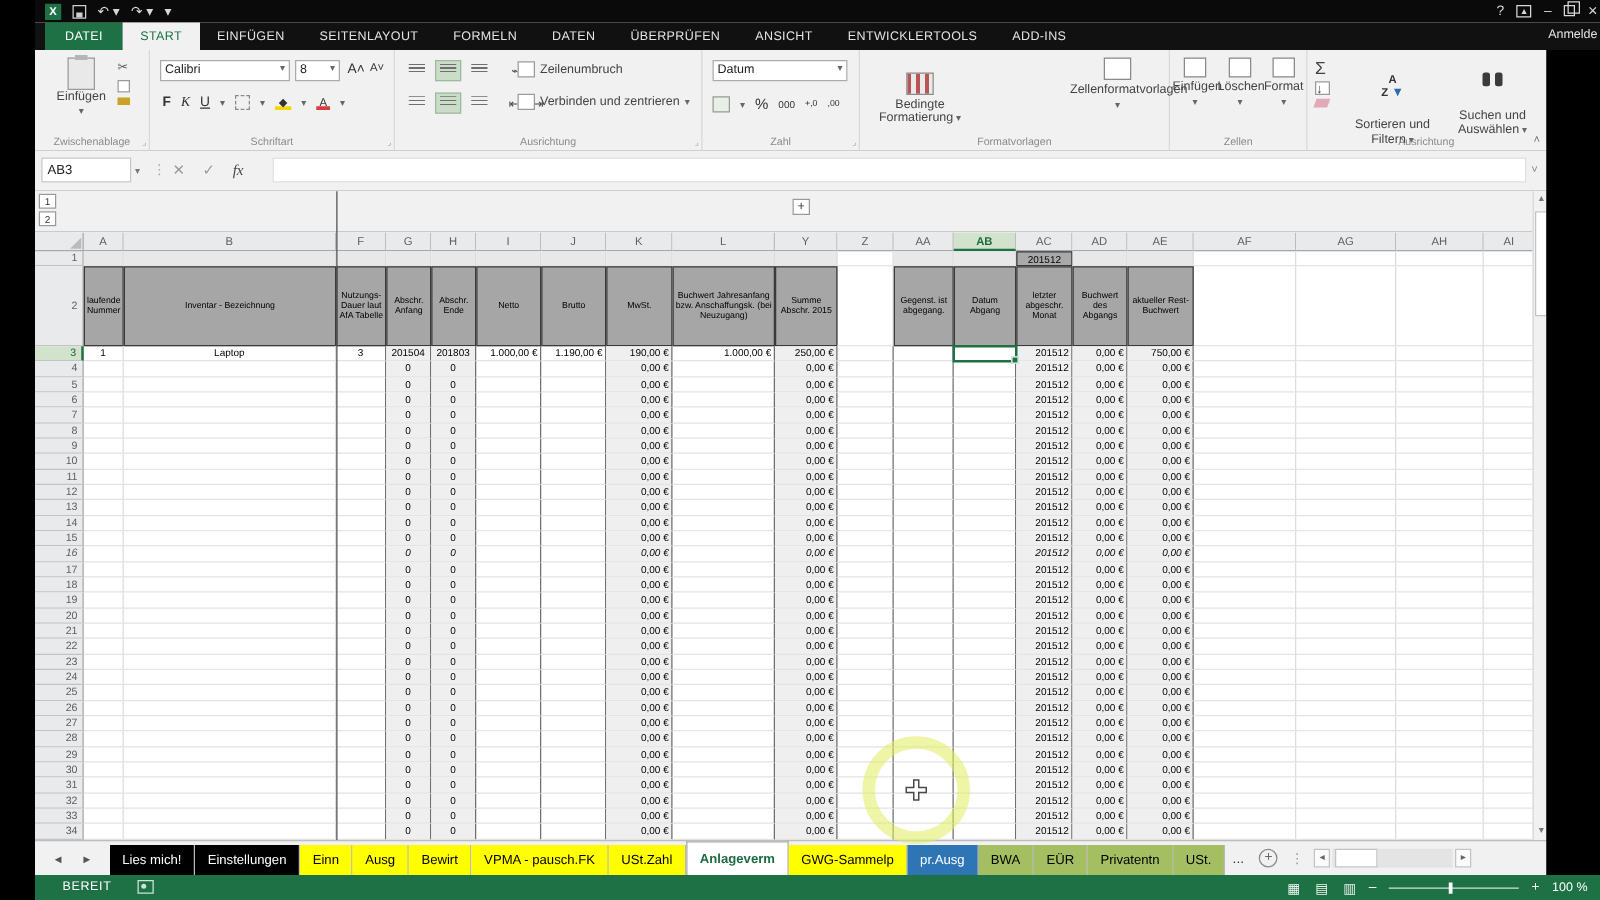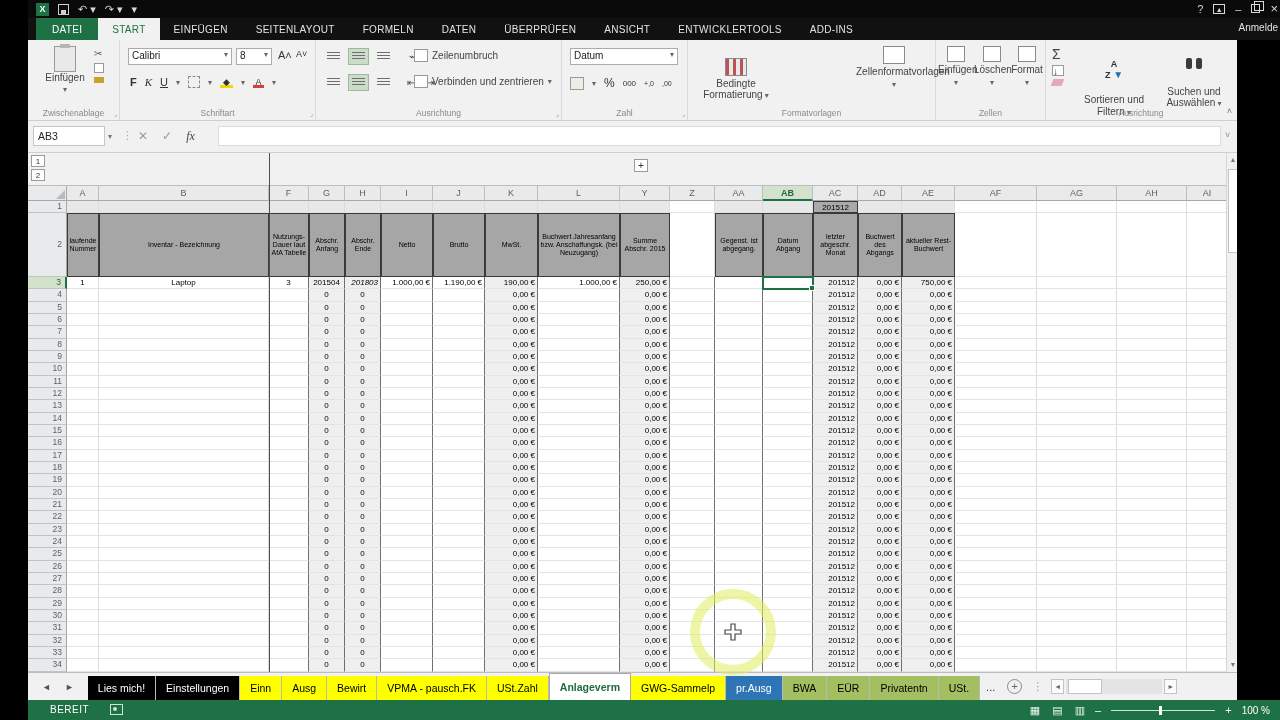--- a/index.html
+++ b/index.html
@@ -384,21 +384,21 @@
         <div class="gc cell" style="width: 80px; height: 64px; line-height: 63px;"></div>
         <div class="gc cell" style="width: 70px; height: 64px; line-height: 63px;"></div>
         <div class="gc cell" style="width: 41px; height: 64px; line-height: 63px;"></div>
       </div>
       <div class="grow" style="height: 12.34px;">
         <div class="gc rhead sel" style="width: 39px; height: 12.34px; line-height: 11.34px;">3</div>
         <div class="gc cell" style="width: 32px; height: 12.34px; text-align: center; line-height: 11.34px;">1</div>
         <div class="gc cell" style="width: 170px; height: 12.34px; text-align: center; line-height: 11.34px;">Laptop</div>
         <div class="gc cell dark" style="width: 40px; height: 12.34px; text-align: center; line-height: 11.34px;">3</div>
         <div class="gc cell dark shade" style="width: 36px; height: 12.34px; text-align: center; line-height: 11.34px;">201504</div>
-        <div class="gc cell dark shade" style="width: 36px; height: 12.34px; text-align: right; line-height: 11.34px; font-style: italic;">201803</div>
+        <div class="gc cell dark shade" style="width: 36px; height: 12.34px; text-align: center; line-height: 11.34px;">201803</div>
         <div class="gc cell dark" style="width: 52px; height: 12.34px; text-align: right; line-height: 11.34px;">1.000,00 €</div>
         <div class="gc cell dark" style="width: 52px; height: 12.34px; text-align: right; line-height: 11.34px;">1.190,00 €</div>
         <div class="gc cell dark shade" style="width: 53px; height: 12.34px; text-align: right; line-height: 11.34px;">190,00 €</div>
         <div class="gc cell dark" style="width: 82px; height: 12.34px; text-align: right; line-height: 11.34px;">1.000,00 €</div>
         <div class="gc cell dark shade" style="width: 50px; height: 12.34px; text-align: right; line-height: 11.34px;">250,00 €</div>
         <div class="gc cell dark" style="width: 45px; height: 12.34px; text-align: center; line-height: 11.34px;"></div>
         <div class="gc cell dark" style="width: 48px; height: 12.34px; text-align: center; line-height: 11.34px;"></div>
         <div class="gc cell dark" style="width: 50px; height: 12.34px; text-align: center; line-height: 11.34px;"></div>
         <div class="gc cell dark shade" style="width: 45px; height: 12.34px; text-align: right; line-height: 11.34px;">201512</div>
         <div class="gc cell dark shade" style="width: 44px; height: 12.34px; text-align: right; line-height: 11.34px;">0,00 €</div>
@@ -677,21 +677,21 @@
         <div class="gc cell dark" style="width: 48px; height: 12.34px; text-align: center; line-height: 11.34px;"></div>
         <div class="gc cell dark" style="width: 50px; height: 12.34px; text-align: center; line-height: 11.34px;"></div>
         <div class="gc cell dark shade" style="width: 45px; height: 12.34px; text-align: right; line-height: 11.34px;">201512</div>
         <div class="gc cell dark shade" style="width: 44px; height: 12.34px; text-align: right; line-height: 11.34px;">0,00 €</div>
         <div class="gc cell dark shade" style="width: 53px; height: 12.34px; text-align: right; line-height: 11.34px;">0,00 €</div>
         <div class="gc cell" style="width: 82px; height: 12.34px; text-align: left; line-height: 11.34px;"></div>
         <div class="gc cell" style="width: 80px; height: 12.34px; text-align: left; line-height: 11.34px;"></div>
         <div class="gc cell" style="width: 70px; height: 12.34px; text-align: left; line-height: 11.34px;"></div>
         <div class="gc cell" style="width: 41px; height: 12.34px; text-align: left; line-height: 11.34px;"></div>
       </div>
-      <div class="grow" style="height: 12.34px;">
+      <div class="grow" style="height: 12.34px; font-style: italic;">
         <div class="gc rhead" style="width: 39px; height: 12.34px; line-height: 11.34px;">16</div>
         <div class="gc cell" style="width: 32px; height: 12.34px; text-align: center; line-height: 11.34px;"></div>
         <div class="gc cell" style="width: 170px; height: 12.34px; text-align: center; line-height: 11.34px;"></div>
         <div class="gc cell dark" style="width: 40px; height: 12.34px; text-align: center; line-height: 11.34px;"></div>
         <div class="gc cell dark shade" style="width: 36px; height: 12.34px; text-align: center; line-height: 11.34px;">0</div>
         <div class="gc cell dark shade" style="width: 36px; height: 12.34px; text-align: center; line-height: 11.34px;">0</div>
         <div class="gc cell dark" style="width: 52px; height: 12.34px; text-align: right; line-height: 11.34px;"></div>
         <div class="gc cell dark" style="width: 52px; height: 12.34px; text-align: right; line-height: 11.34px;"></div>
         <div class="gc cell dark shade" style="width: 53px; height: 12.34px; text-align: right; line-height: 11.34px;">0,00 €</div>
         <div class="gc cell dark" style="width: 82px; height: 12.34px; text-align: right; line-height: 11.34px;"></div>

